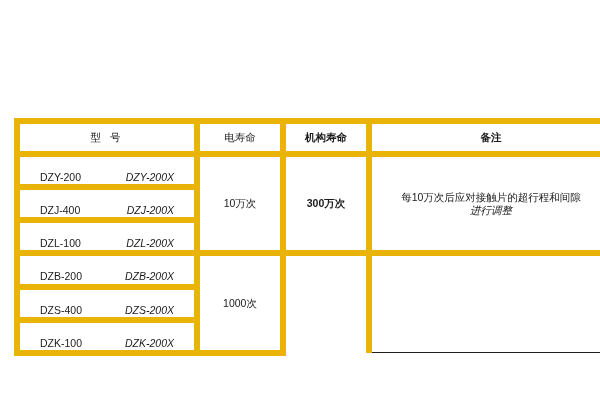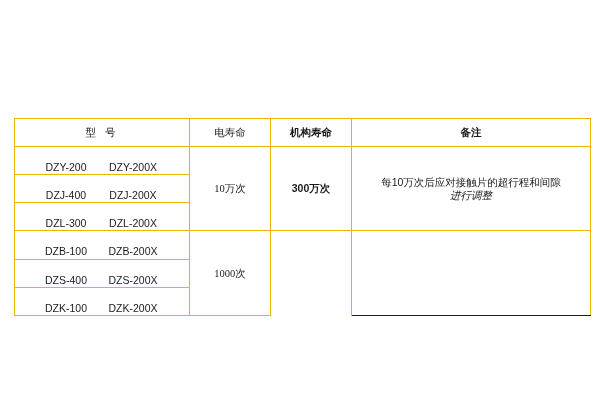--- a/index.html
+++ b/index.html
@@ -20,55 +20,56 @@
   }
   table.spec {
     position: absolute;
     left: 14px;
     top: 118px;
     width: 572px;
     border-collapse: collapse;
     table-layout: fixed;
   }
   table.spec td {
-    border: 1px solid #eab308;
+    border: 6px solid #eab308;
     font-size: 10.5px;
     color: #1a1a1a;
     text-align: center;
     vertical-align: middle;
     padding: 0;
     height: 27px;
     line-height: 1.25;
   }
   .col-model   { width: 174px; }
-  .col-elec    { width: 80px; font-family: Liberation Serif, serif; }
+  .col-elec    { width: 80px; }
   .col-mech    { width: 80px; font-weight: bold; }
   .col-remark  { width: 238px; font-weight: bold; }
 
   .head td {
     height: 26px;
     font-size: 11px;
   }
   .head .sp {
     letter-spacing: 3px;
   }
   .model-cell {
     text-align: center;
     white-space: nowrap;
   }
   .model-cell .a {
     display: inline-block;
     min-width: 62px;
-    text-align: center;
+    text-align: left;
     margin-top: 14px;
   }
   .model-cell .b {
     display: inline-block;
     min-width: 72px;
-    text-align: center;
+    text-align: right;
+    font-style: italic;
   }
   .remark-cell {
     text-align: left;
     vertical-align: top;
     padding: 7px 0 0 12px;
     line-height: 1.9;
     font-size: 10.5px;
   }
   .remark-cell .line2 {
     display: block;
@@ -108,27 +109,27 @@
       </tr>
 
       <tr>
         <td class="model-cell">
           <span class="a">DZJ-400</span><span class="b">DZJ-200X</span>
         </td>
       </tr>
 
       <tr>
         <td class="model-cell">
-          <span class="a">DZL-300</span><span class="b">DZL-200X</span>
+          <span class="a">DZL-100</span><span class="b">DZL-200X</span>
         </td>
       </tr>
 
       <tr>
         <td class="model-cell">
-          <span class="a">DZB-100</span><span class="b">DZB-200X</span>
+          <span class="a">DZB-200</span><span class="b">DZB-200X</span>
         </td>
         <td class="col-elec" rowspan="3">1000次</td>
         <td class="col-mech blank-cell" rowspan="3"></td>
         <td class="col-remark blank-cell last" rowspan="3"></td>
       </tr>
 
       <tr>
         <td class="model-cell">
           <span class="a">DZS-400</span><span class="b">DZS-200X</span>
         </td>

